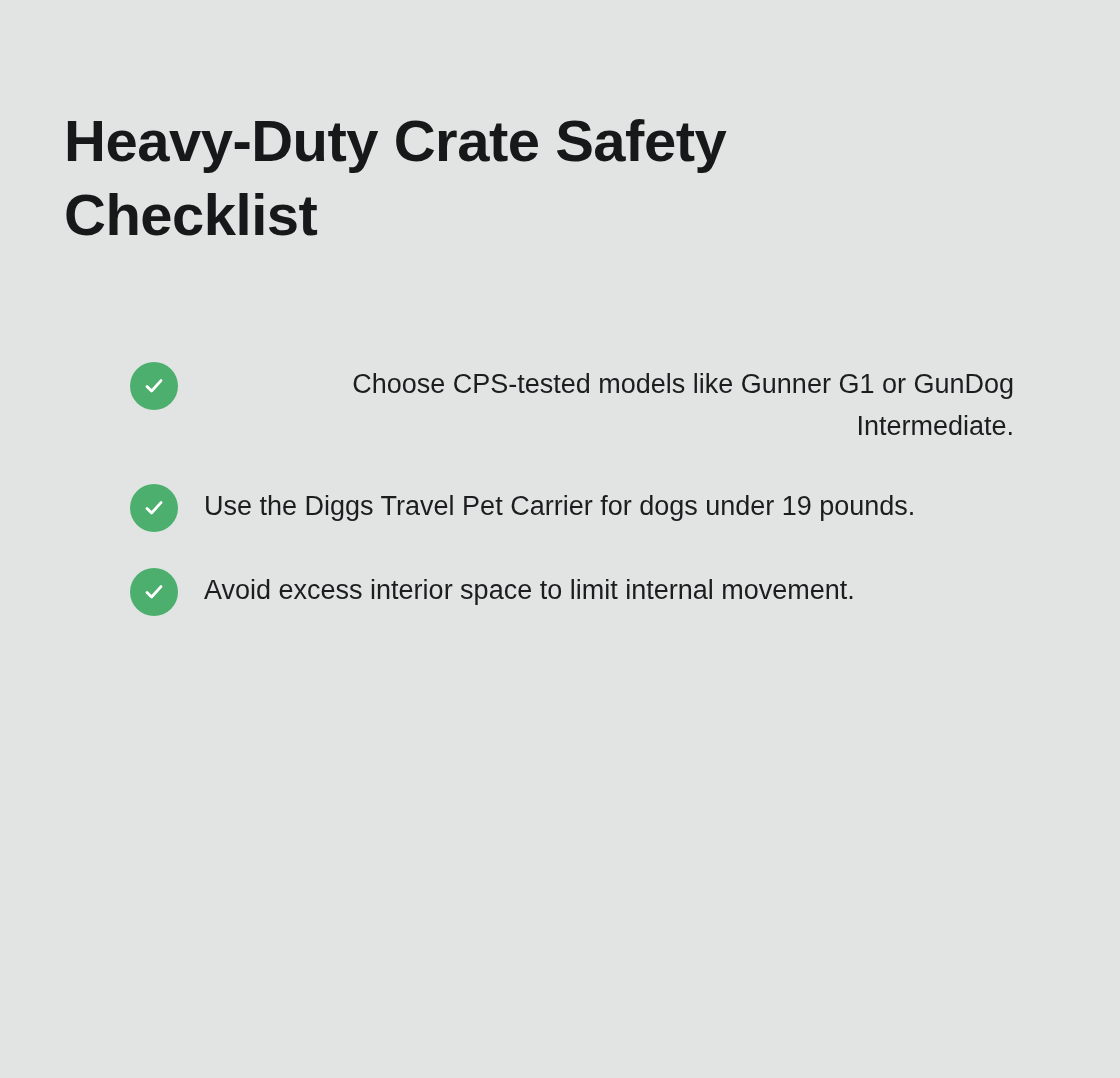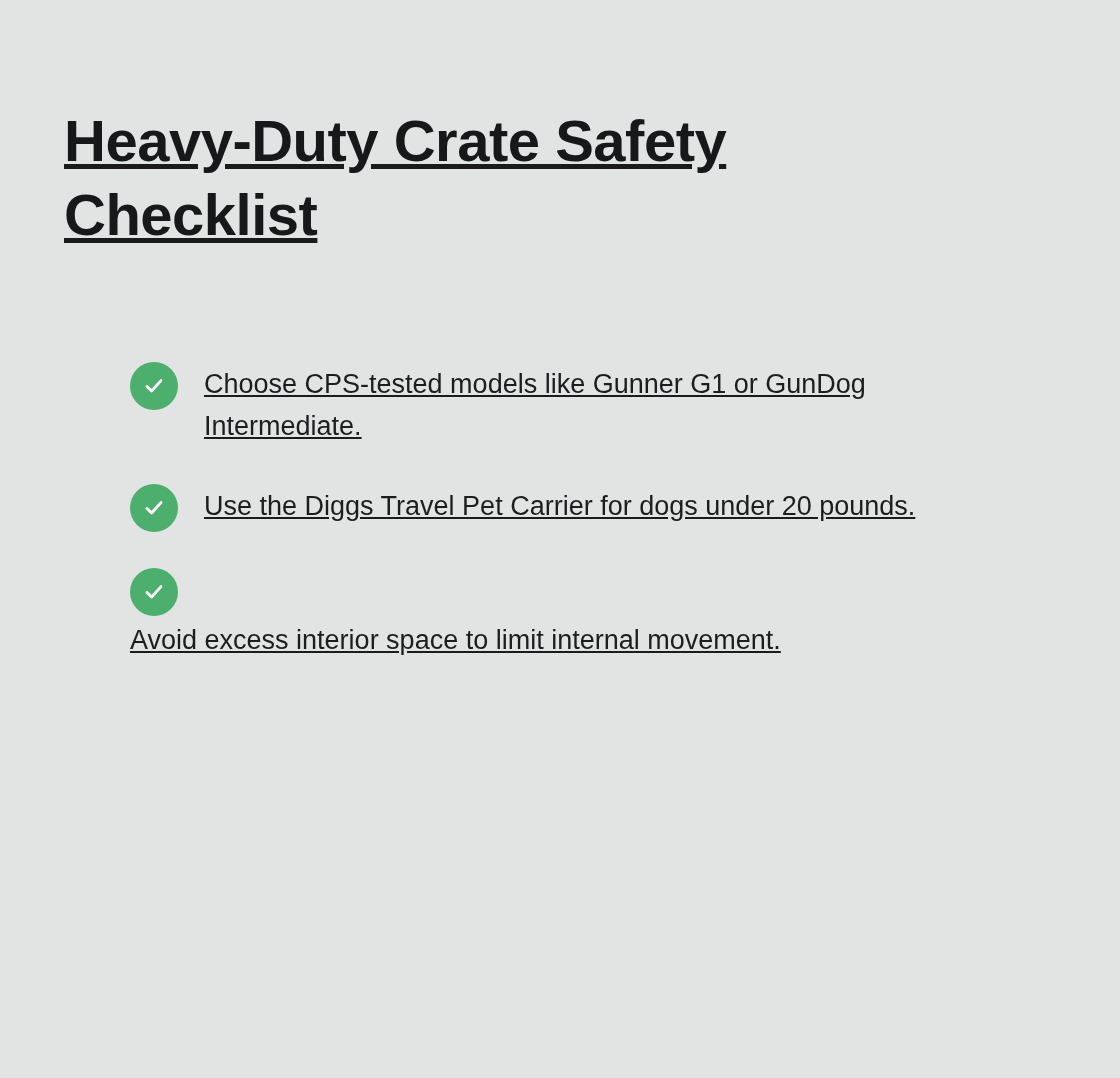--- a/index.html
+++ b/index.html
@@ -13,44 +13,43 @@
     font-family: "Liberation Sans", sans-serif;
     color: #1b1b1b;
     overflow: hidden;
   }
   .page {
     width: 1120px;
     height: 779px;
     box-sizing: border-box;
     padding: 104px 88px 0 64px;
     position: relative;
-    text-decoration: underline;
   }
   .title {
     font-size: 58px;
     line-height: 1.28;
     font-weight: 700;
     letter-spacing: -0.5px;
     color: #16181a;
     margin: 0;
     max-width: 820px;
   }
   .checklist {
     margin-top: 108px;
     padding: 0 0 0 66px;
     list-style: none;
   }
   .item {
     display: flex;
     align-items: flex-start;
     margin-bottom: 34px;
+    text-align: right;
   }
   .item:last-child {
     margin-bottom: 0;
-    flex-direction: column;
   }
   .check-badge {
     flex: 0 0 auto;
     width: 48px;
     height: 48px;
     border-radius: 50%;
     background: #4caf6d;
     display: flex;
     align-items: center;
     justify-content: center;
@@ -88,21 +87,21 @@
 
 
 
 
     <li class="item">
       <span class="check-badge">
         <svg width="26" height="26" viewBox="0 0 26 26" aria-hidden="true">
           <path d="M6 13.4 L10.6 18 L20 7.6" fill="none" stroke="#ffffff" stroke-width="2.8" stroke-linecap="round" stroke-linejoin="round"></path>
         </svg>
       </span>
-      <span class="item-text">Use the Diggs Travel Pet Carrier for dogs under 20 pounds.</span>
+      <span class="item-text">Use the Diggs Travel Pet Carrier for dogs under 19 pounds.</span>
     </li>
 
     <li class="item">
       <span class="check-badge">
         <svg width="26" height="26" viewBox="0 0 26 26" aria-hidden="true">
           <path d="M6 13.4 L10.6 18 L20 7.6" fill="none" stroke="#ffffff" stroke-width="2.8" stroke-linecap="round" stroke-linejoin="round"></path>
         </svg>
       </span>
       <span class="item-text">Avoid excess interior space to limit internal movement.</span>
     </li>

